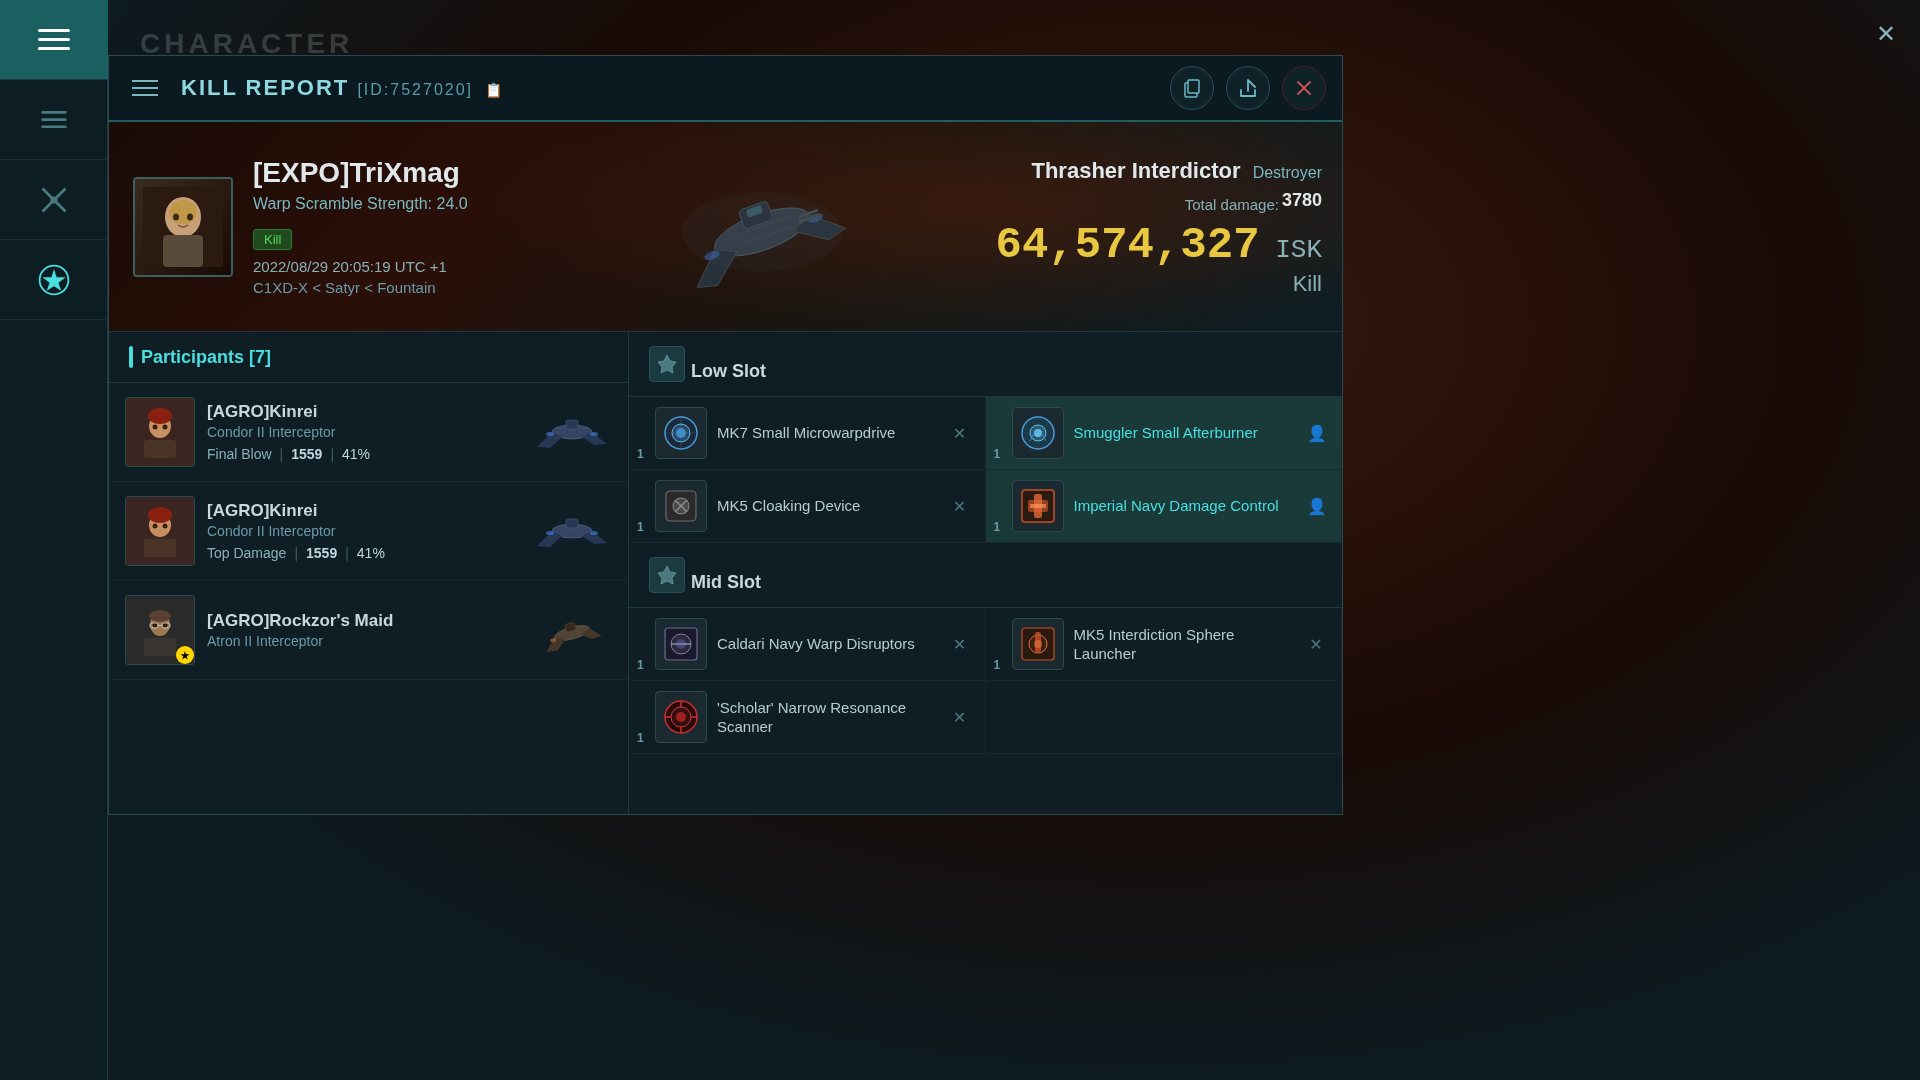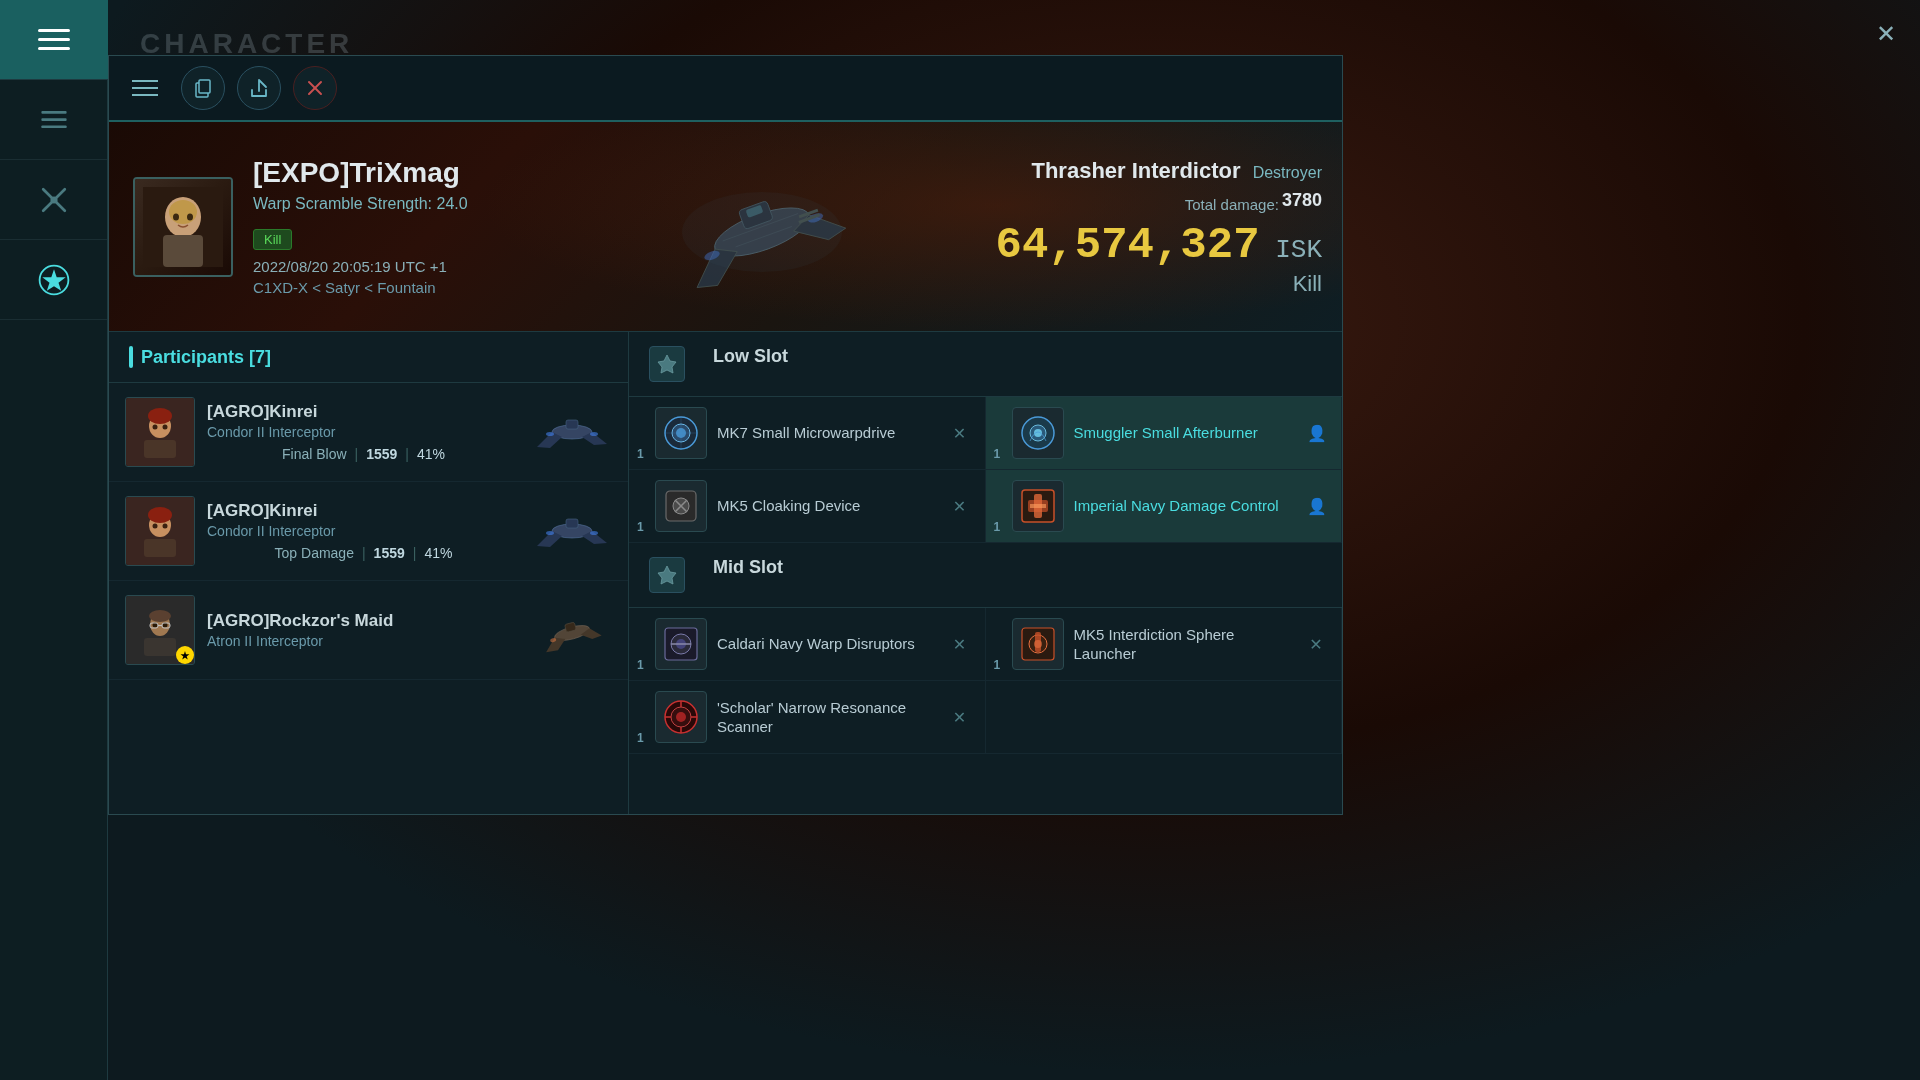--- a/index.html
+++ b/index.html
@@ -421,21 +421,20 @@
       justify-content: center;
     }
 
     .participant-stats {
       display: flex;
       align-items: center;
       gap: 8px;
       margin-top: 6px;
       font-size: 14px;
       color: #8ab0b8;
-      justify-content: center;
     }
 
     .stat-separator {
       color: #3a6060;
     }
 
     .stat-value {
       color: #c0d8e0;
       font-weight: 600;
     }
@@ -463,22 +462,22 @@
       background: #2a5060;
     }
 
     .slot-section-header {
       padding: 14px 20px;
       font-size: 18px;
       font-weight: 700;
       color: #c8d8dc;
       border-bottom: 1px solid #1e3a40;
       display: flex;
-      align-items: flex-start;
-      gap: 28px;
+      align-items: flex-end;
+      gap: 6px;
     }
 
     .slot-icon-badge {
       width: 36px;
       height: 36px;
       background: #1a3a40;
       border: 1px solid #2a5060;
       border-radius: 4px;
       display: flex;
       align-items: center;
@@ -671,20 +670,25 @@
   </div>
 </div>
 
 <div class="main-window">
 
   <div class="window-titlebar">
     <div class="titlebar-menu">
       <span></span>
         <span></span>
         <span></span>
+    </div>
+    <div class="window-title">
+      <span>KILL REPORT</span>
+      <span class="id-text">[ID:7527020]</span>
+      <span style="font-size:14px; color:#5a9aaa; margin-left:4px;">📋</span>
     </div>
     <div class="titlebar-actions">
       <div class="titlebar-btn">
         <svg width="22" height="22" viewBox="0 0 22 22" fill="none" xmlns="http://www.w3.org/2000/svg">
           <rect x="4" y="6" width="12" height="14" rx="1" stroke="#6ab8c8" stroke-width="1.5"></rect>
           <rect x="7" y="3" width="11" height="13" rx="1" stroke="#6ab8c8" stroke-width="1.5" fill="#0f2228"></rect>
         </svg>
       </div>
       <div class="titlebar-btn">
         <svg width="22" height="22" viewBox="0 0 22 22" fill="none" xmlns="http://www.w3.org/2000/svg">
@@ -715,21 +719,21 @@
           <ellipse cx="47" cy="30" rx="3" ry="3.5" fill="#3a2810"></ellipse>
           <path d="M35 38 Q40 42 45 38" stroke="#8a5030" stroke-width="1.5" fill="none"></path>
         </svg>
       </div>
     </div>
 
     <div class="pilot-info">
       <div class="pilot-name">[EXPO]TriXmag</div>
       <div class="pilot-warp">Warp Scramble Strength: 24.0</div>
       <div class="kill-badge">Kill</div>
-      <div class="kill-datetime">2022/08/20 20:05:19 UTC +1</div>
+      <div class="kill-datetime">2022/08/29 20:05:19 UTC +1</div>
       <div class="kill-location">C1XD-X &lt; Satyr &lt; Fountain</div>
     </div>
 
     <div class="ship-display">
       <svg class="ship-svg" viewBox="0 0 260 160" fill="none" xmlns="http://www.w3.org/2000/svg">
 
         <g transform="translate(130,80) rotate(-20)" opacity="0.9">
 
           <ellipse cx="0" cy="0" rx="50" ry="18" fill="#3a4a5a" stroke="#5a7a8a" stroke-width="0.8"></ellipse>
 

